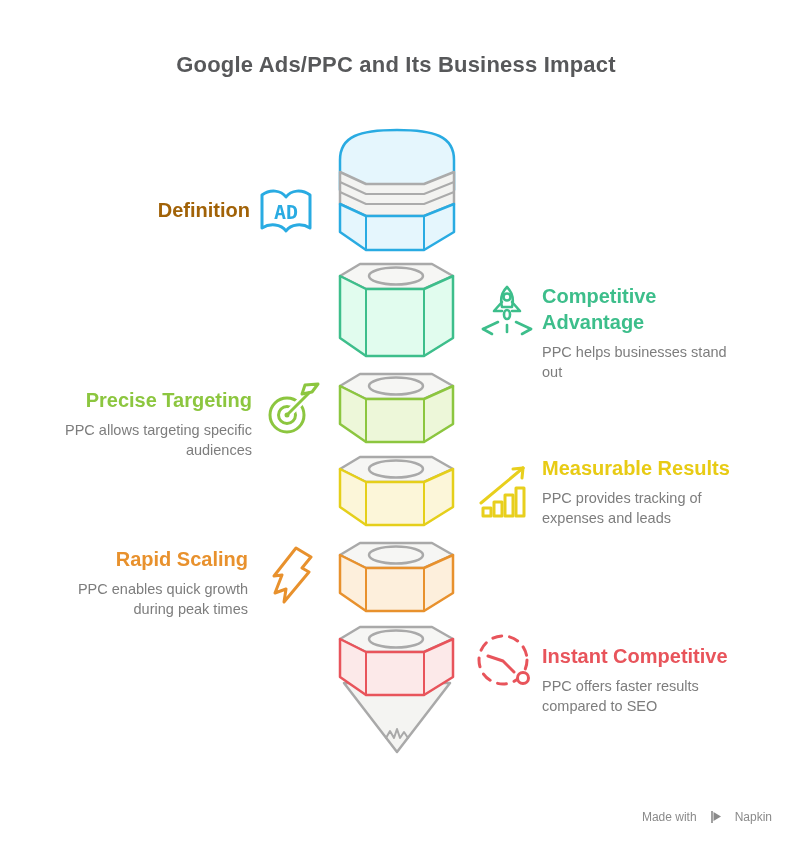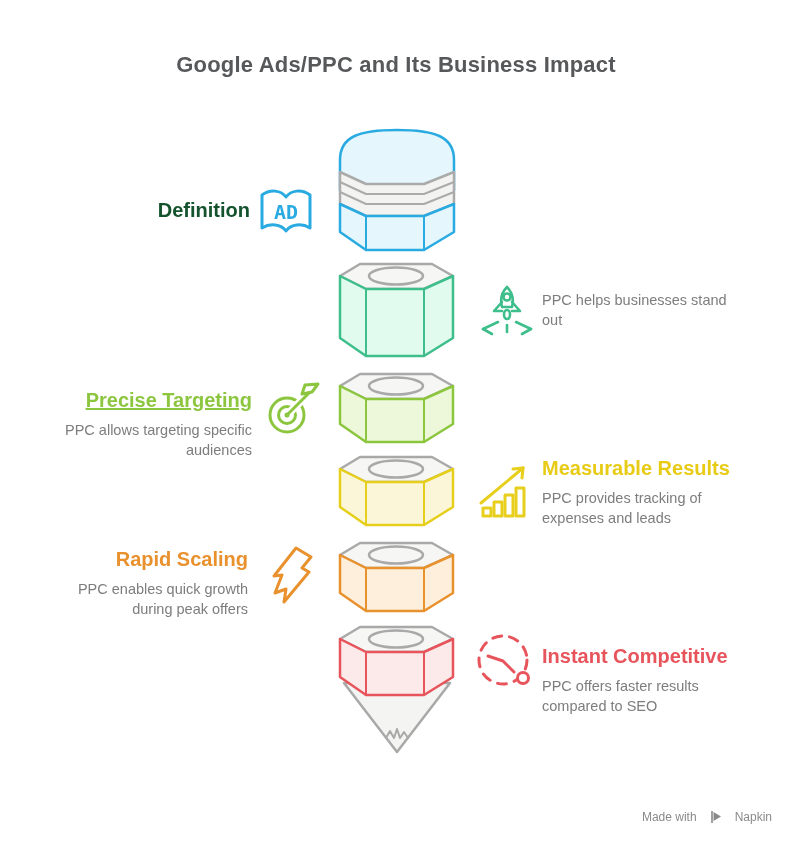--- a/index.html
+++ b/index.html
@@ -32,23 +32,23 @@
     font-size: 20px;
     font-weight: 700;
     line-height: 26px;
   }
   .label-desc {
     margin-top: 7px;
     font-size: 14.5px;
     line-height: 20px;
     color: #7D7D7D;
   }
-  .c-blue   { color: #14532d; }
+  .c-blue   { color: #a16207; }
   .c-green  { color: #3DBE8B; }
-  .c-lime   { color: #8CC63F; text-decoration: underline; }
+  .c-lime   { color: #8CC63F; }
   .c-yellow { color: #E8CB14; }
   .c-orange { color: #E8912D; }
   .c-red    { color: #E8545B; }
 
   .icon { position: absolute; }
 
   .footer {
     position: absolute;
     top: 810px;
     right: 20px;
@@ -139,38 +139,39 @@
   <div class="label-block left" style="right:540px; top:387px; width:215px;">
     <div class="label-title c-lime">Precise Targeting</div>
     <div class="label-desc">PPC allows targeting specific audiences</div>
   </div>
 
   <svg class="icon" style="left:267px; top:545px;" width="46" height="66" viewBox="0 0 46 66">
     <path d="M29,3 L44,12 L35,23 L42,27 L17,57 L19,44 L8,48 L15,30 L7,31 Z" fill="none" stroke="#E8912D" stroke-width="3" stroke-linejoin="round"></path>
   </svg>
   <div class="label-block left" style="right:544px; top:546px; width:190px;">
     <div class="label-title c-orange">Rapid Scaling</div>
-    <div class="label-desc">PPC enables quick growth during peak offers</div>
+    <div class="label-desc">PPC enables quick growth during peak times</div>
   </div>
 
   <svg class="icon" style="left:478px; top:282px;" width="58" height="58" viewBox="0 0 58 58">
     <g fill="none" stroke="#3DBE8B" stroke-width="2.6" stroke-linejoin="round" stroke-linecap="round">
       <path d="M29,5 C34,10 36,17 34,25 L24,25 C22,17 24,10 29,5 Z"></path>
       <circle cx="29" cy="15" r="3.5"></circle>
       <path d="M24,20 L16,29 L24,29"></path>
       <path d="M34,20 L42,29 L34,29"></path>
       <ellipse cx="29" cy="32.5" rx="3" ry="4.5"></ellipse>
       <path d="M5,47 L20,40"></path>
       <path d="M38,40 L53,47"></path>
       <path d="M5,47 L14,52"></path>
       <path d="M53,47 L44,52"></path>
       <path d="M29,43 L29,50"></path>
     </g>
   </svg>
   <div class="label-block right" style="left:542px; top:283px; width:200px;">
+    <div class="label-title c-green" style="width:170px;">Competitive Advantage</div>
     <div class="label-desc">PPC helps businesses stand out</div>
   </div>
 
   <svg class="icon" style="left:478px; top:462px;" width="58" height="58" viewBox="0 0 58 58">
     <g fill="none" stroke="#E8CF1D" stroke-width="3" stroke-linejoin="round" stroke-linecap="round">
       <rect x="5" y="46" width="8" height="8"></rect>
       <rect x="16" y="40" width="8" height="14"></rect>
       <rect x="27" y="33" width="8" height="21"></rect>
       <rect x="38" y="26" width="8" height="28"></rect>
       <path d="M3,41 L45,6"></path>

